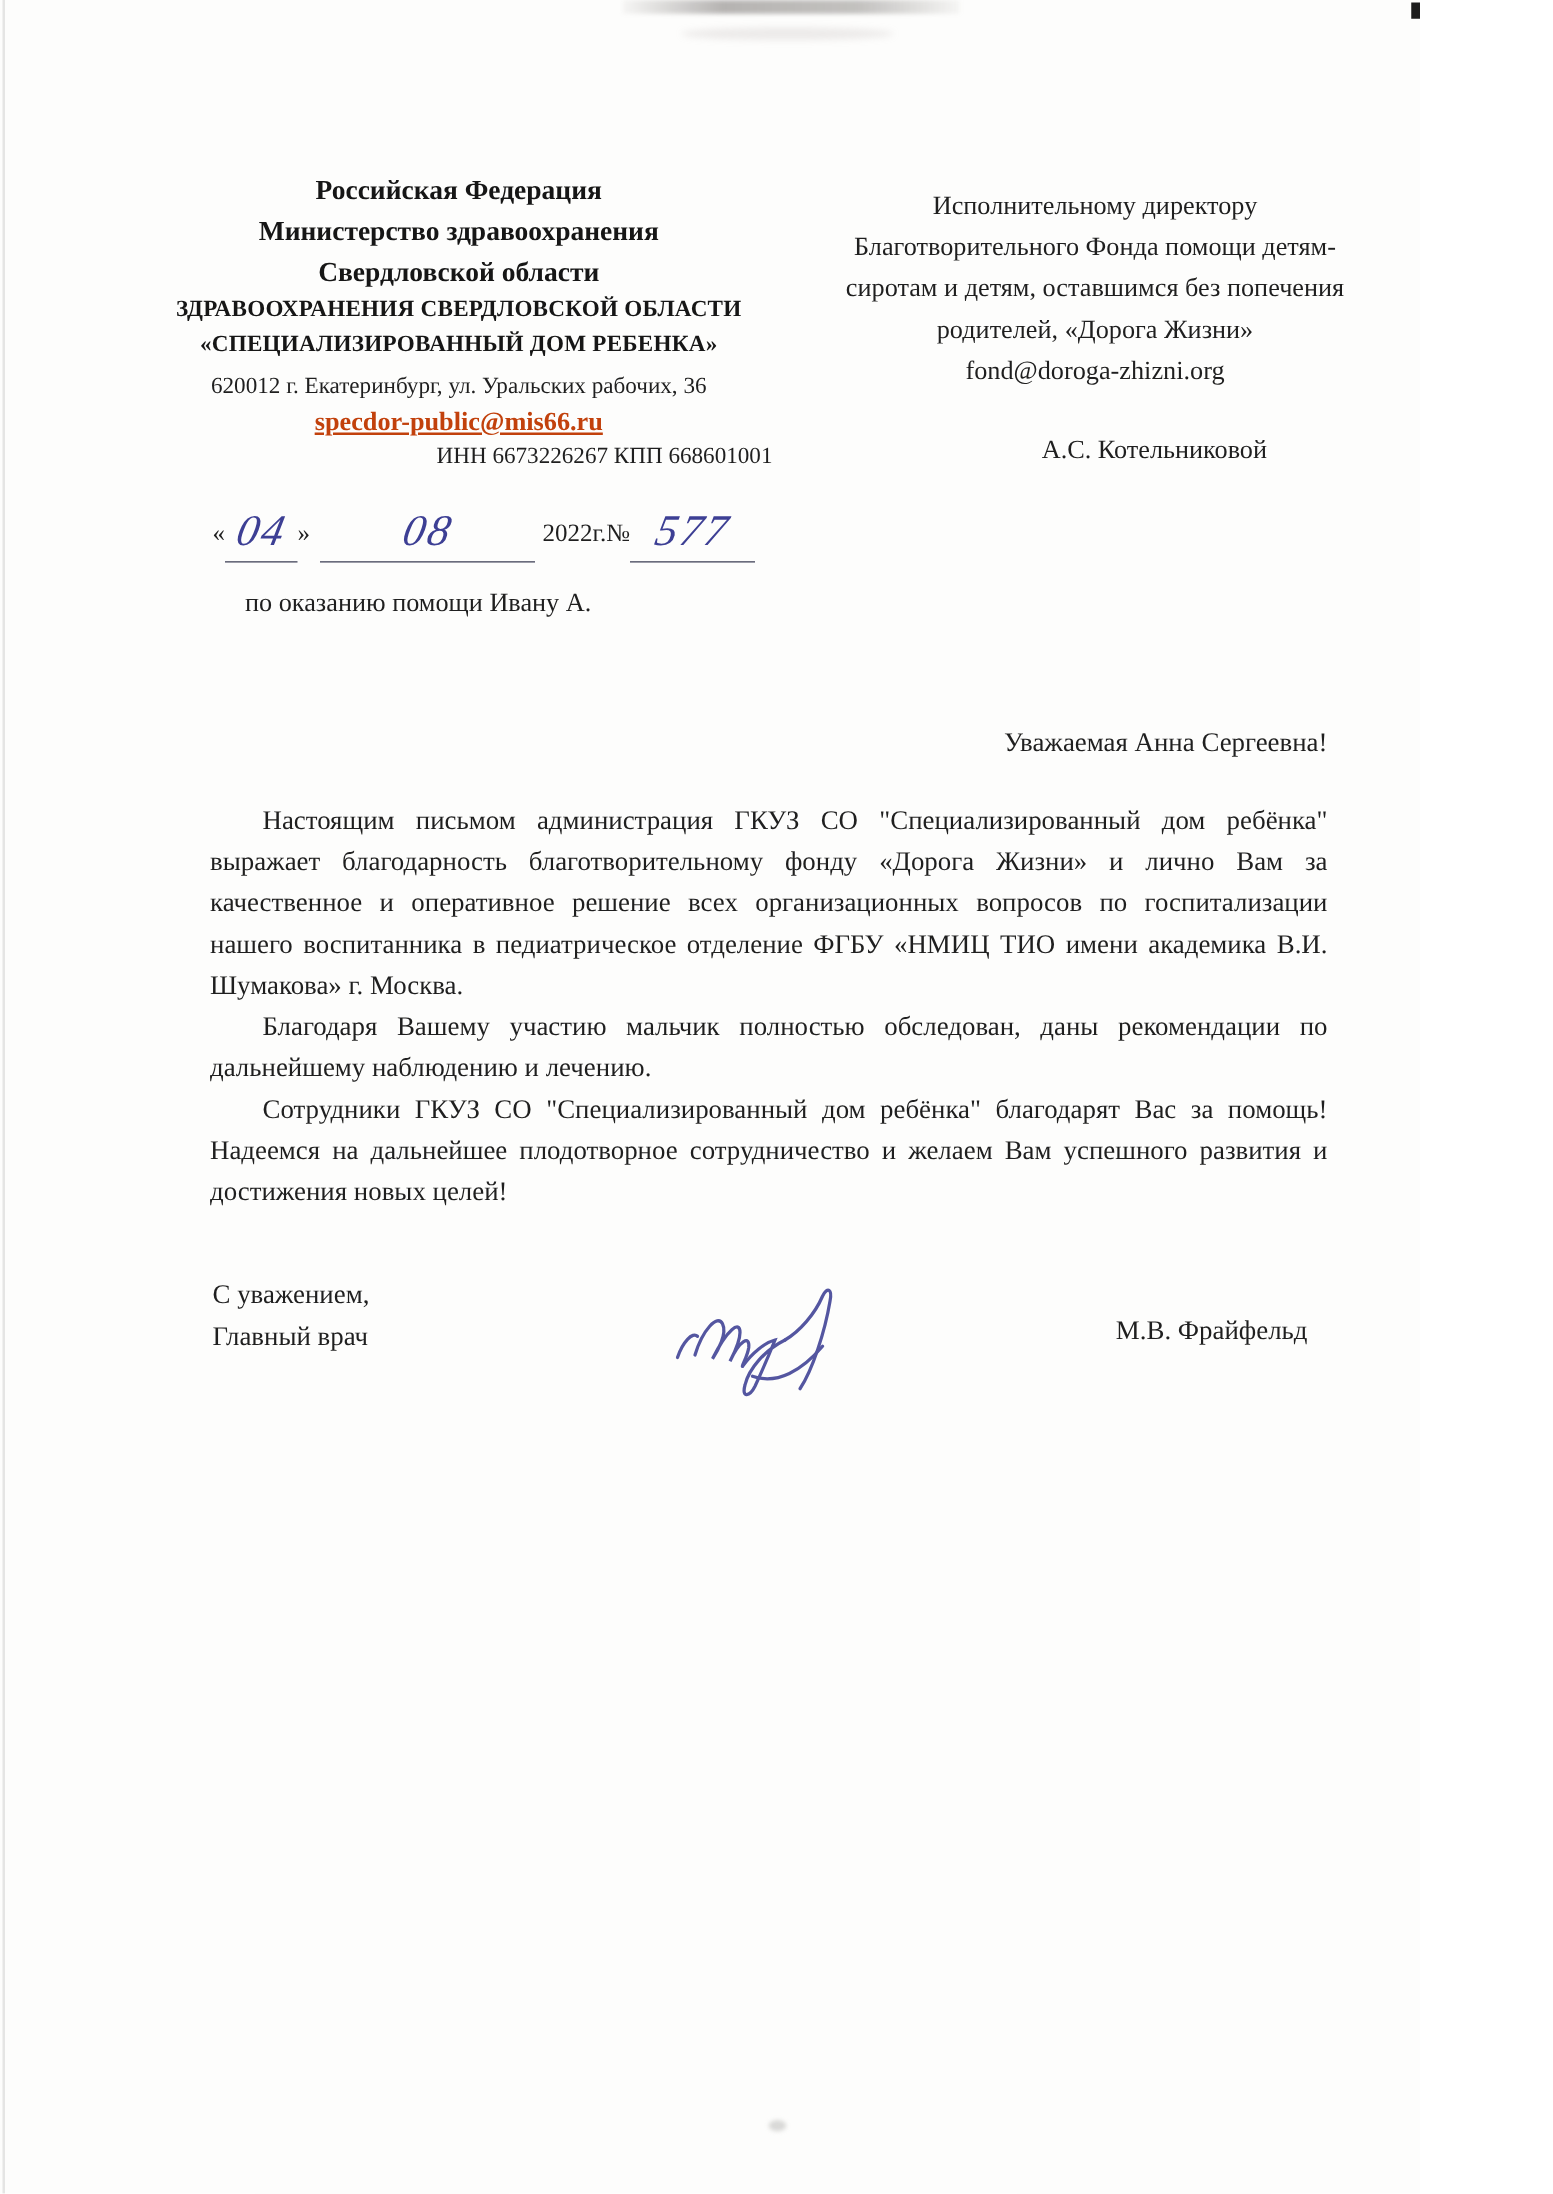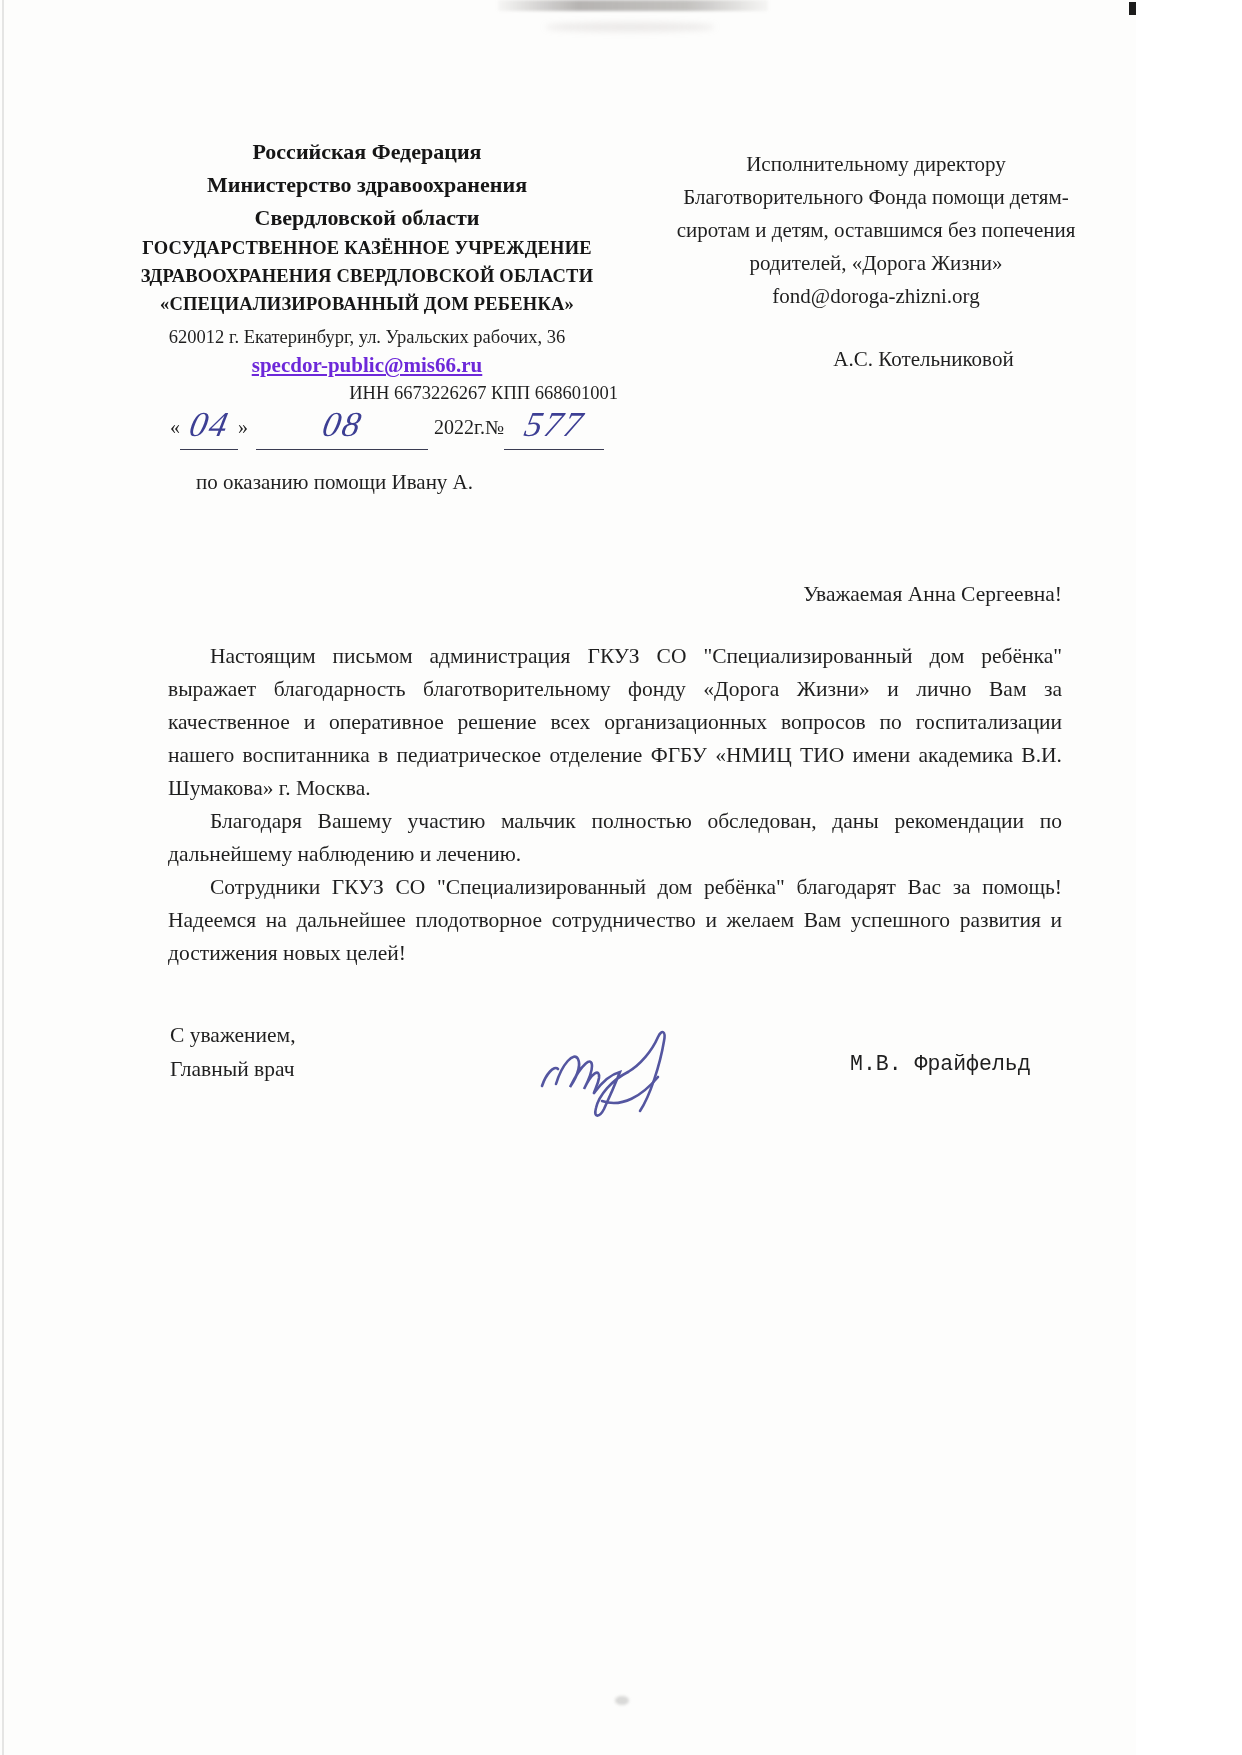--- a/index.html
+++ b/index.html
@@ -32,21 +32,21 @@
     background:rgba(150,148,145,.35);border-radius:50%;filter:blur(1.5px);
   }
   
   .sender{
     position:absolute;left:116px;top:135px;width:502px;text-align:center;
   }
   .sender .b1{font-weight:bold;font-size:22px;line-height:33px;color:#161616;}
   .sender .b2{font-weight:bold;font-size:18.5px;line-height:28px;letter-spacing:.2px;color:#161616;}
   .sender .r1{font-size:18.5px;line-height:27px;margin-top:6px;}
   .sender .r2{font-size:18.5px;line-height:27px;}
-  .sender .email{font-weight:bold;font-size:21px;line-height:29px;text-decoration:underline;color:#6d28d9;}
+  .sender .email{font-weight:bold;font-size:21px;line-height:29px;text-decoration:underline;color:#c2410c;}
   .sender .inn{font-size:18.5px;line-height:26px;text-align:right;}
   .recipient{
     position:absolute;left:618px;top:148px;width:516px;text-align:center;
     font-size:21px;line-height:33px;
   }
   .recipient .addressee-name{margin-top:30px;padding-left:95px;}
   
   .dateline{
     position:absolute;left:170px;top:404px;width:560px;height:52px;
     font-size:20px;white-space:nowrap;
@@ -76,39 +76,38 @@
     font-size:21.5px;line-height:33px;text-align:justify;
   }
   .body-text p{margin:0;text-indent:42px;}
   .closing-left{
     position:absolute;left:170px;top:1018px;font-size:21.5px;line-height:34px;
   }
   .signature-wrap{
     position:absolute;left:528px;top:1022px;width:190px;height:105px;
   }
   .signer-name{
-    position:absolute;left:850px;top:1052px;width:196px;font-size:21.5px;font-family:Liberation Mono, monospace;
+    position:absolute;left:850px;top:1052px;width:196px;text-align:right;font-size:21.5px;
   }
 </style>
 </head>
 <body>
 
 <div class="page">
 
   <div class="smudge-top"></div>
   <div class="smudge-top2"></div>
   <div class="corner-mark"></div>
   <div class="edge-line"></div>
   <div class="bottom-dot"></div>
 
   <div class="sender">
     <div class="b1">Российская Федерация</div>
     <div class="b1">Министерство здравоохранения</div>
     <div class="b1">Свердловской области</div>
-    <div class="b2">ГОСУДАРСТВЕННОЕ КАЗЁННОЕ УЧРЕЖДЕНИЕ</div>
     <div class="b2">ЗДРАВООХРАНЕНИЯ СВЕРДЛОВСКОЙ ОБЛАСТИ</div>
     <div class="b2">«СПЕЦИАЛИЗИРОВАННЫЙ ДОМ РЕБЕНКА»</div>
     <div class="r1">620012 г. Екатеринбург, ул. Уральских рабочих, 36</div>
     <div class="email">specdor-public@mis66.ru</div>
     <div class="inn">ИНН 6673226267 КПП 668601001</div>
   </div>
 
   <div class="recipient">
     <div>Исполнительному директору</div>
     <div>Благотворительного Фонда помощи детям-</div>

